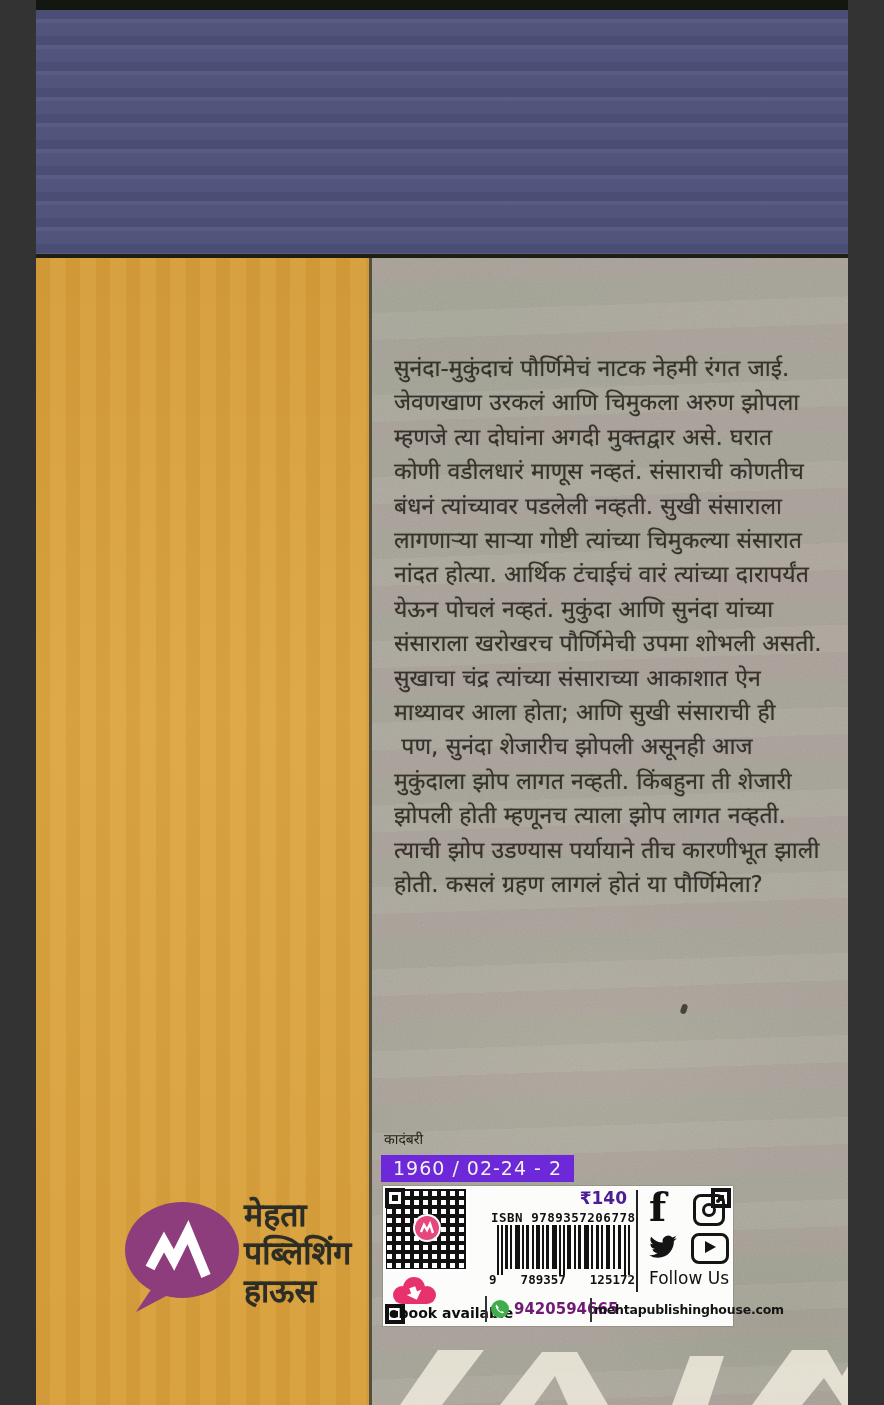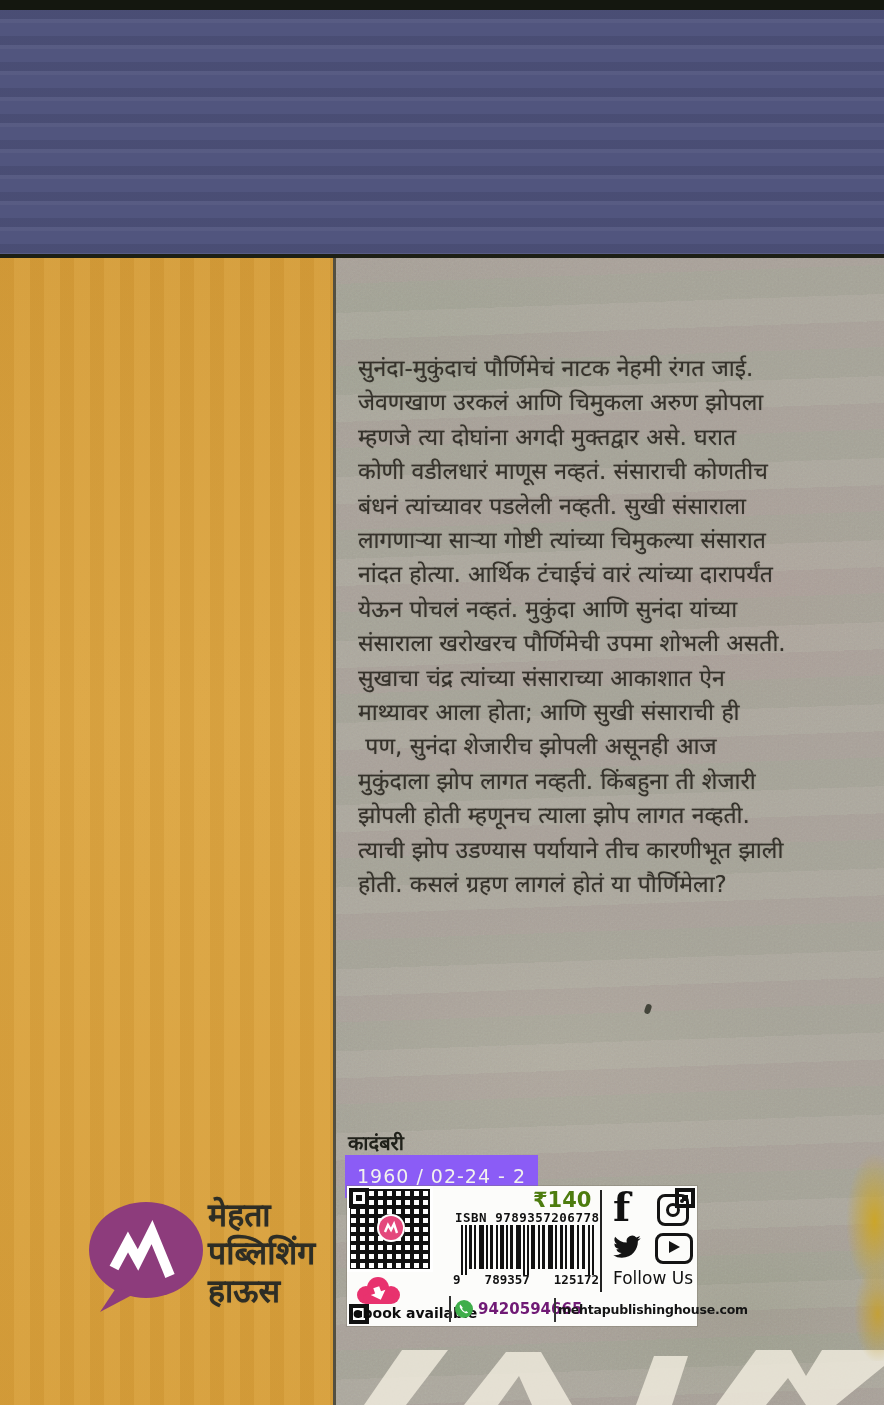--- a/index.html
+++ b/index.html
@@ -1,16 +1,16 @@
 <!DOCTYPE html>
 <html><head>
 <meta charset="utf-8">
 <style>
   html,body{margin:0;padding:0;background:#333;}
-  .page{position:relative;width:884px;height:1405px;margin:0 auto;overflow:hidden;
+  .page{position:relative;width:812px;height:1405px;margin:0 auto;overflow:hidden;
         background:#a8a49a;font-family:"DejaVu Sans",sans-serif;}
   .abs{position:absolute;}
 
   
   .top-strip{left:0;top:0;width:884px;height:10px;background:#14170f;}
   .blue-band{left:0;top:10px;width:884px;height:244px;background:#51557e;
      background-image:repeating-linear-gradient(180deg,rgba(10,10,30,.10) 0 9px,rgba(255,255,255,.04) 9px 13px,rgba(10,10,30,0) 13px 26px);}
   .band-divider{left:0;top:254px;width:884px;height:4px;background:#1d1f15;}
 
   
@@ -27,43 +27,43 @@
        radial-gradient(ellipse 280px 160px at 75% 92%,rgba(135,145,115,.28),transparent 70%);}
   .noise-svg{left:336px;top:258px;width:548px;height:1147px;opacity:.5;pointer-events:none;}
 
   
   .blurb{left:358px;top:351px;width:505px;color:#35322b;font-size:23px;line-height:34.4px;
          text-shadow:0 0 1px rgba(60,55,45,.55);}
   .blurb div{white-space:pre;}
   .speck{left:645px;top:1004px;width:6px;height:10px;background:#43443a;border-radius:3px;transform:rotate(18deg);}
 
   
-  .category{left:348px;top:1129px;font-size:20px;font-weight:bold;color:#20211a;}
-  .code-badge{left:345px;top:1155px;height:27px;line-height:27px;padding:8px 12px;background:#8b5cf6;
+  .category{left:348px;top:1129px;font-size:14px;font-weight:normal;color:#20211a;}
+  .code-badge{left:345px;top:1155px;height:27px;line-height:27px;padding:0 12px;background:#6d28d9;
               color:#f2f2ee;font-size:19px;letter-spacing:1px;}
 
   
   .logo-svg{left:86px;top:1200px;}
   .pub-name{left:208px;top:1196px;font-size:32px;line-height:38px;color:#2d2d25;font-weight:bold;
             text-shadow:0 0 1px rgba(50,48,40,.4);}
 
   
   .panel{left:347px;top:1186px;width:350px;height:140px;background:#fcfcfa;box-shadow:0 0 0 1px rgba(120,115,100,.35);}
   .panel .abs{position:absolute;}
   .qr{left:6px;top:5px;width:86px;height:86px;background:#fff;
       background-image:
         repeating-linear-gradient(0deg,#111 0 4px,transparent 4px 9px),
         repeating-linear-gradient(90deg,#111 0 4px,#fff 4px 9px);
       box-shadow:inset 0 0 0 3px #fff;}
   .finder{position:absolute;width:20px;height:20px;border:4px solid #111;background:#fff;box-sizing:border-box;}
   .finder::after{content:"";position:absolute;left:3px;top:3px;width:6px;height:6px;background:#111;}
   .qr-badge{position:absolute;left:32px;top:30px;width:24px;height:24px;border-radius:50%;
             background:#e4487c;box-shadow:0 0 0 2px #fff;}
   .qr-badge svg{position:absolute;left:2px;top:2px;}
-  .price{left:186px;top:2px;width:58px;text-align:right;font-size:21px;color:#4d7c0f;font-weight:bold;}
+  .price{left:186px;top:2px;width:58px;text-align:right;font-size:17px;color:#4c1d95;font-weight:bold;}
   .isbn-line{left:108px;top:24px;width:142px;text-align:right;font-family:"DejaVu Sans Mono",monospace;
              font-size:12.5px;font-weight:bold;color:#111;letter-spacing:.5px;white-space:nowrap;}
   .barcode{left:114px;top:39px;}
   .bc-nums{left:106px;top:86px;width:146px;font-family:"DejaVu Sans Mono",monospace;font-size:12.5px;
            font-weight:bold;color:#111;display:flex;justify-content:space-between;background:transparent;}
   .v-div1{left:253px;top:4px;width:2px;height:102px;background:#222;}
   .social{left:258px;top:2px;width:92px;}
   .fb{position:absolute;left:8px;top:0px;font-size:40px;font-weight:bold;color:#111;
       font-family:"DejaVu Serif",serif;line-height:38px;}
   .ig{position:absolute;left:52px;top:6px;width:26px;height:26px;border:3px solid #141414;border-radius:8px;}

